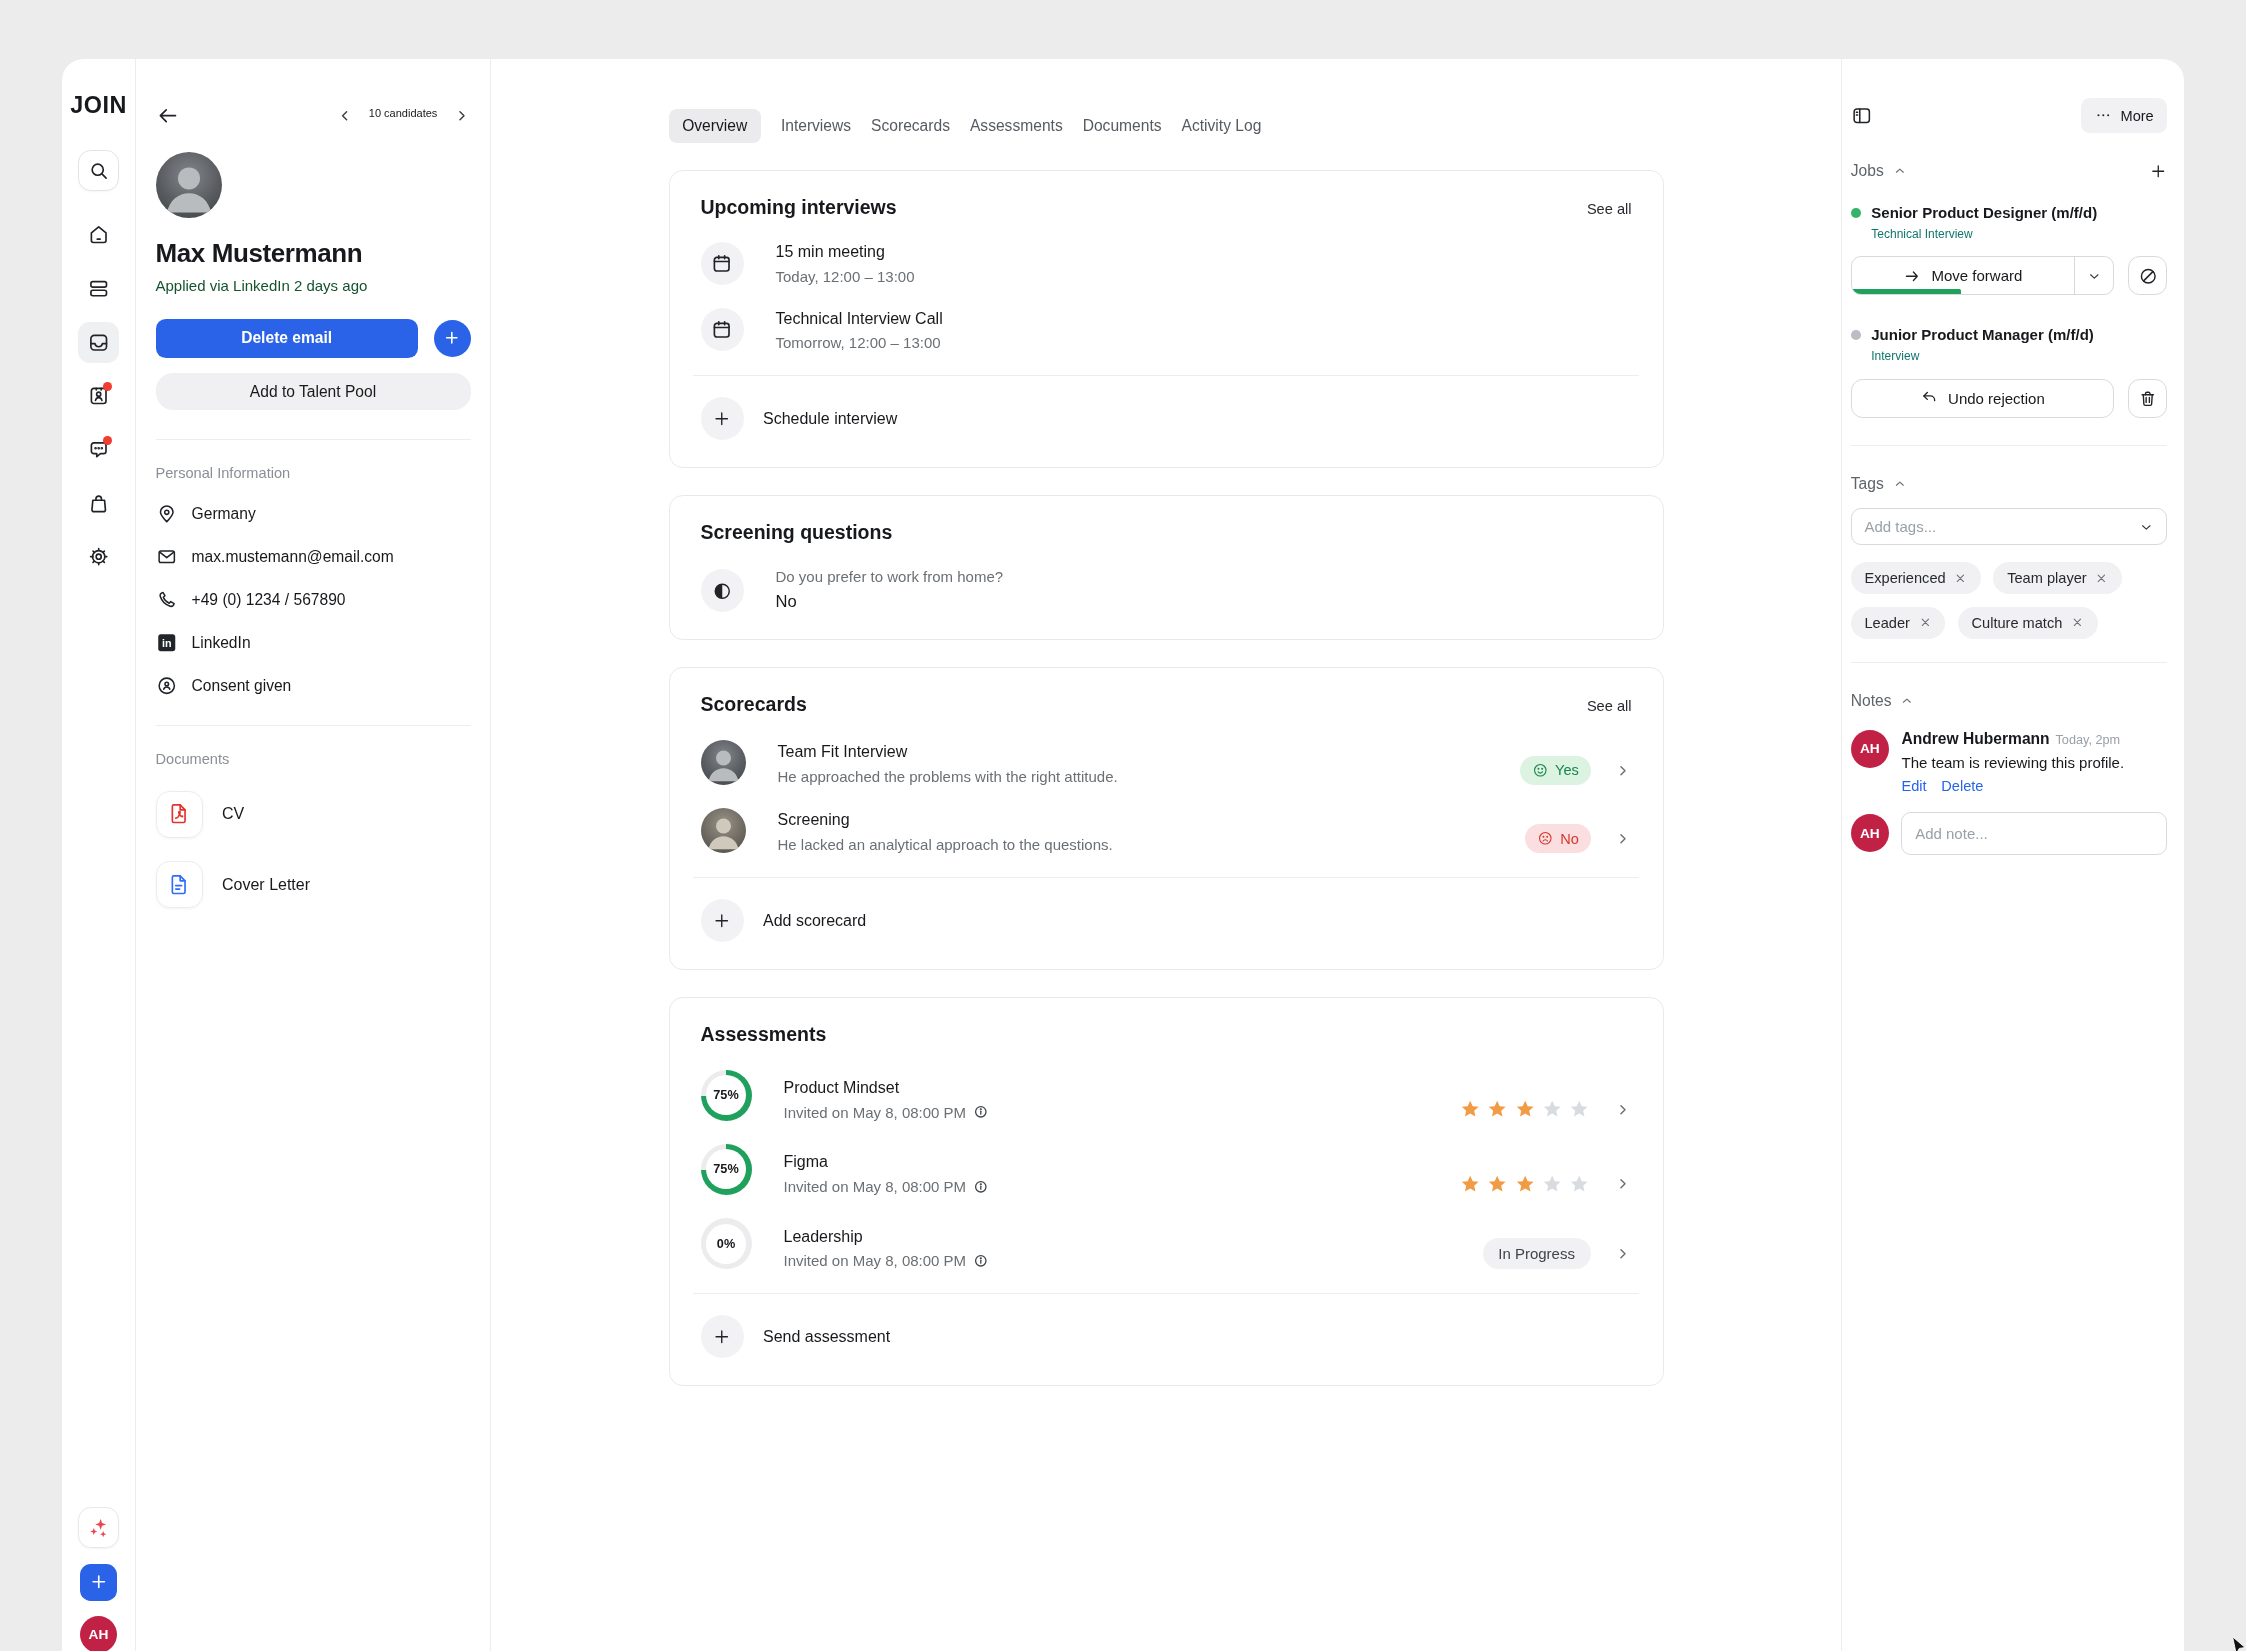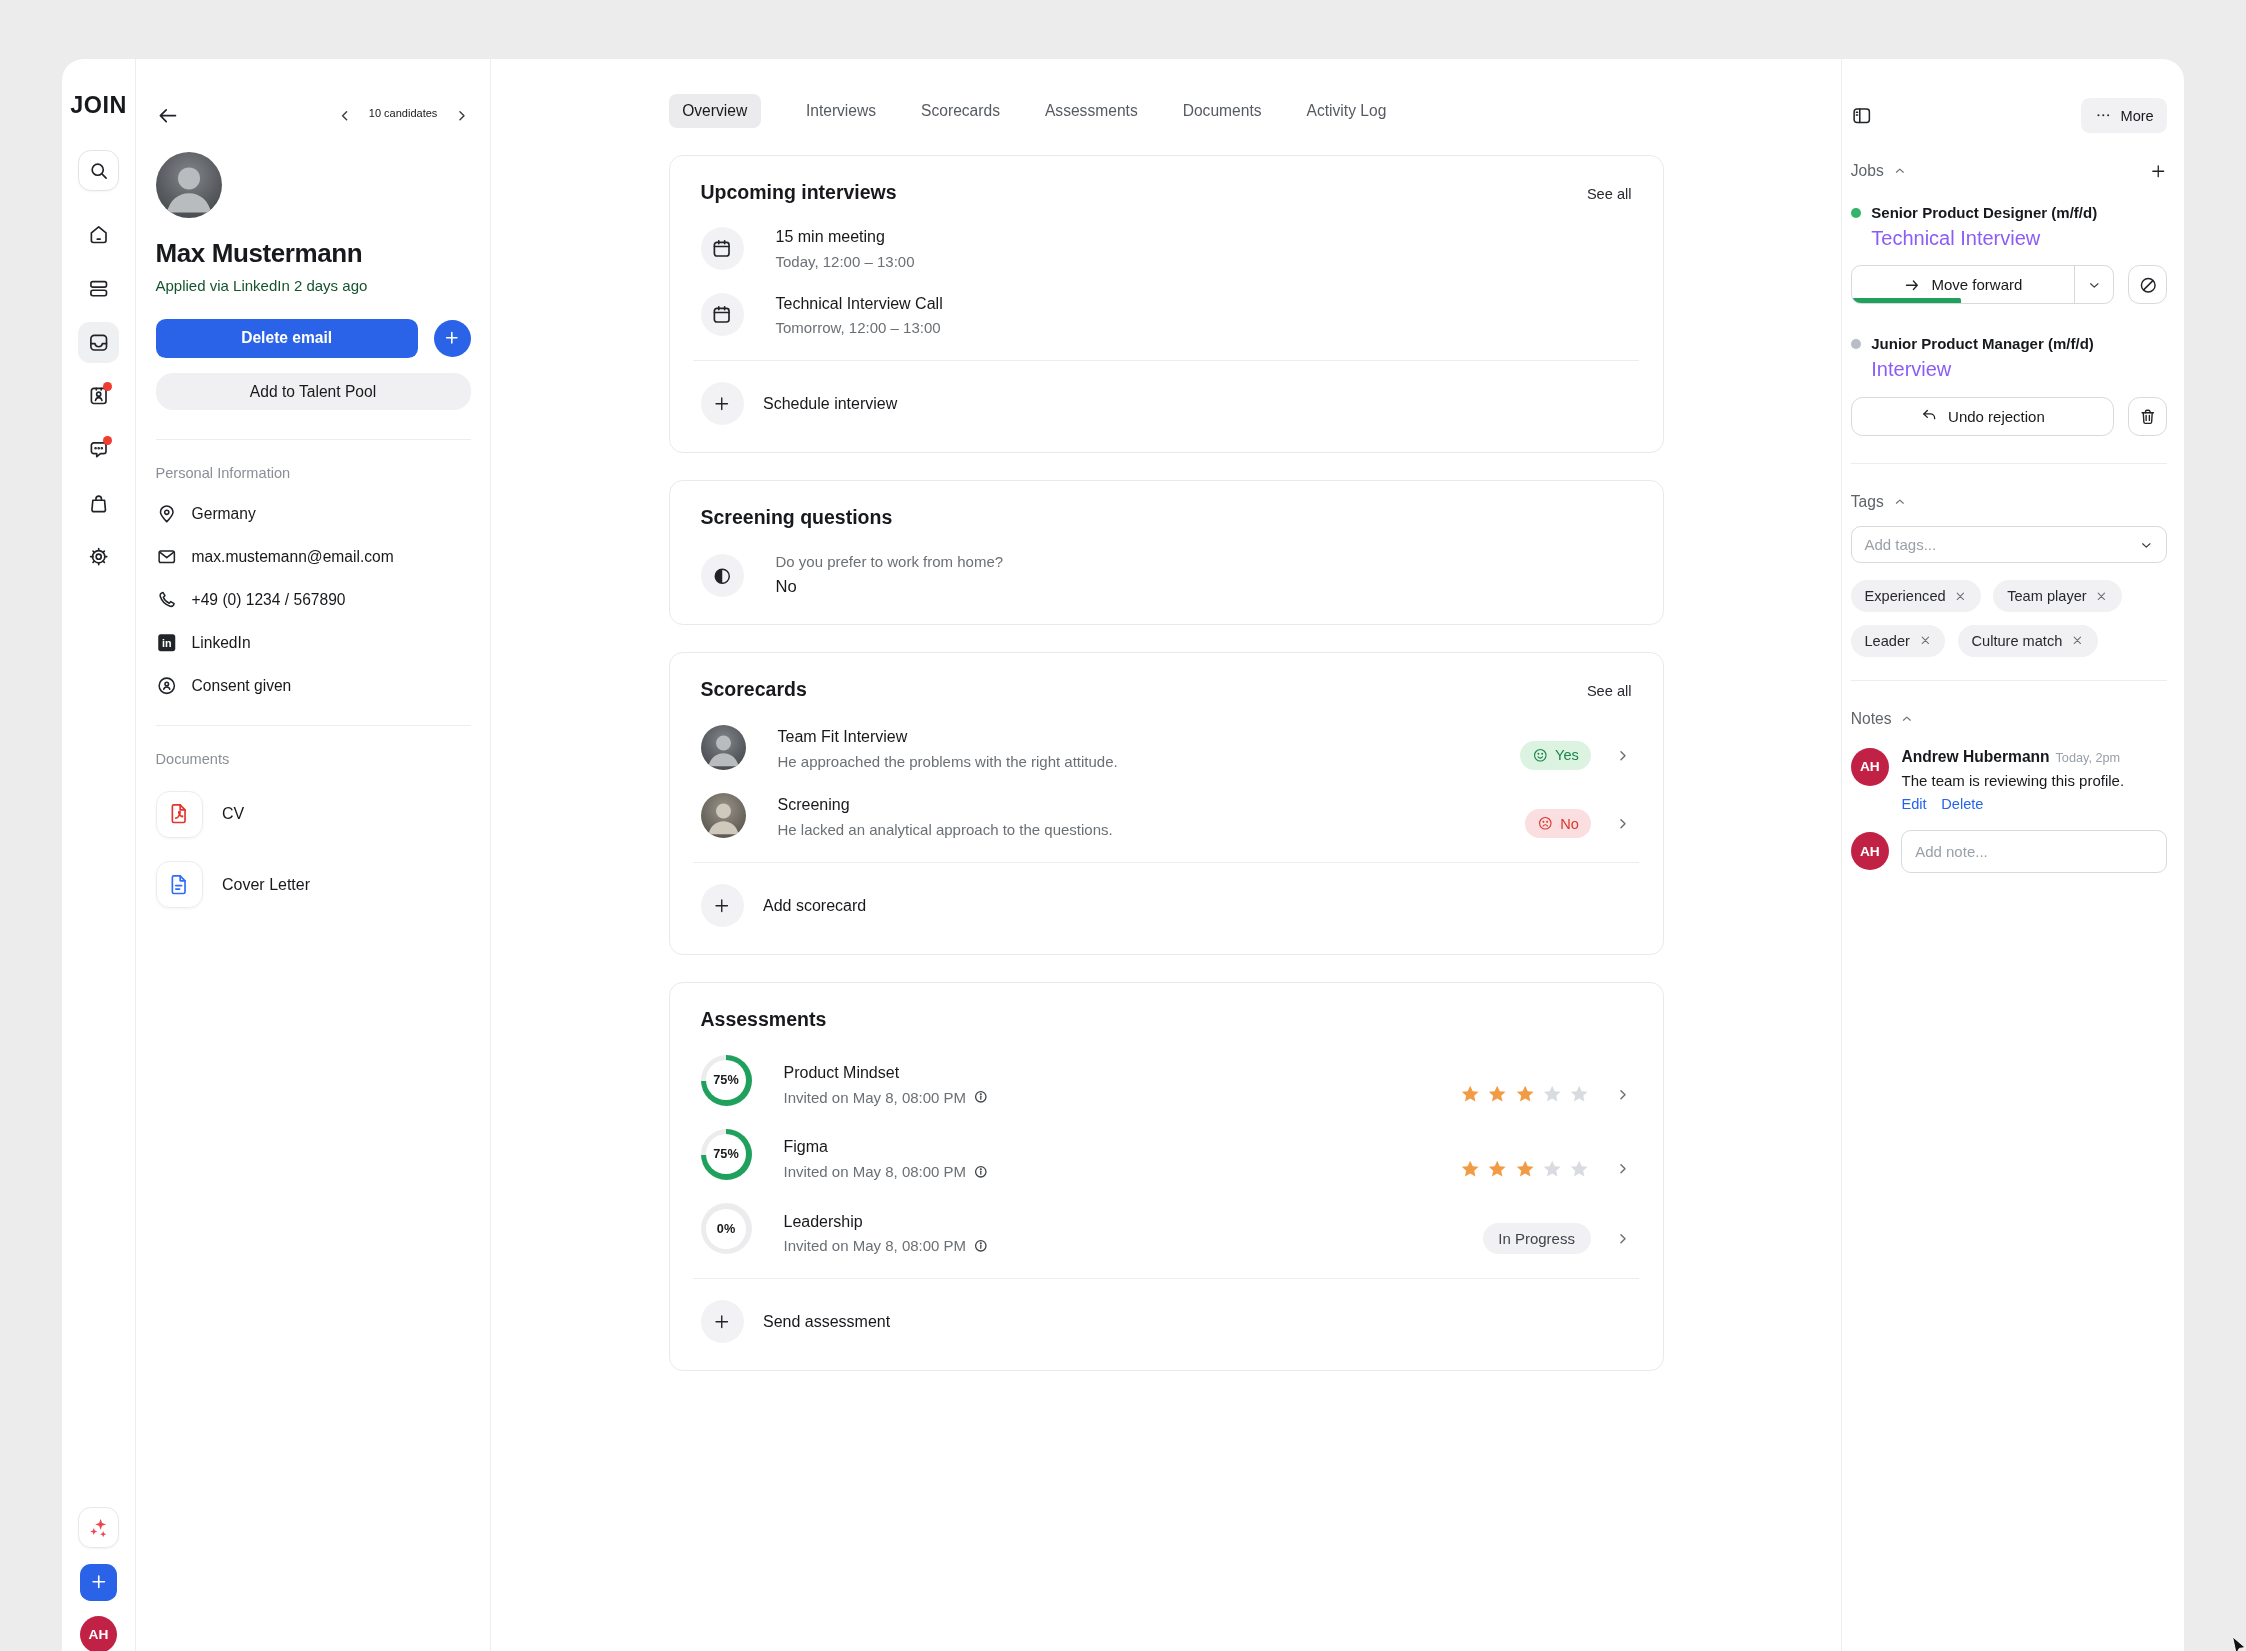--- a/index.html
+++ b/index.html
@@ -40,21 +40,21 @@
   .btn-secondary{margin-top:15.6px;height:37px;background:#f0f0f2;border-radius:17px;display:flex;align-items:center;justify-content:center;font-size:15.6px;font-weight:500}
   .divider{height:1px;background:#ededee;margin-top:29px}
   .sect-label{margin-top:25px;font-size:14.6px;color:#8a8f96}
   .pi-item{margin-top:21.5px;display:flex;align-items:center;gap:14.6px;font-size:15.6px}
   .pi-item .ic{width:21.5px;height:21.5px}
   .doc-row{margin-top:23.4px;display:flex;align-items:center;gap:19.5px;font-size:16px;font-weight:500}
   .doc-box{width:47px;height:47px;border:1px solid #ececee;border-radius:13.7px;display:grid;place-items:center;box-shadow:0 1px 2.9px rgba(0,0,0,.05)}
 
   
   .main{position:absolute;left:429px;top:0;width:1350px;height:100%;overflow:hidden}
-  .tabs{width:995px;margin:35px auto 0;display:flex;align-items:flex-end;gap:45px;font-size:15.6px;color:#565b61}
+  .tabs{width:995px;margin:50px auto 0;display:flex;align-items:flex-end;gap:20px;font-size:15.6px;color:#565b61}
   .tab{padding:7.8px 0;border-radius:7.8px}
   .tab.active{padding:7.8px 13.7px;background:#ebebed;color:#17191c}
   .card{width:995px;margin:27px auto 0;border:1px solid #e9e9eb;border-radius:13.7px;padding:25px 31px 27px;background:#fff}
   .card-head{display:flex;align-items:baseline}
   .card-title{font-size:19.5px;font-weight:700}
   .see-all{margin-left:auto;font-size:14.6px;color:#26292e}
   .circ{width:43px;height:43px;border-radius:50%;background:#f2f2f4;display:grid;place-items:center;flex:none}
   .row{display:flex;align-items:flex-end;gap:32px;margin-top:23.4px}
   .row-title{font-size:16px}
   .row-sub{font-size:15px;color:#6b7075;margin-top:6.8px}
@@ -82,21 +82,21 @@
   .right{position:absolute;left:1779px;top:0;width:343px;height:100%;border-left:1px solid #ededee;padding:0 16.6px 0 8.8px}
   .rp-top{display:flex;align-items:center;margin-top:39px}
   .more-btn{margin-left:auto;height:35px;padding:0 13.7px;background:#f1f1f3;border-radius:8.8px;display:flex;align-items:center;gap:8.8px;font-size:14.6px;font-weight:500}
   .section-h{display:flex;align-items:center;gap:8.8px;color:#5f646a;font-size:15.6px;margin-top:29px}
   .section-h .plus{margin-left:auto}
   .job{margin-top:23.4px}
   .job-head{display:flex;gap:10.7px}
   .job-dot{width:9.8px;height:9.8px;border-radius:50%;margin-top:3.9px;flex:none}
   .job-dot.g{background:#35b36b}.job-dot.x{background:#b9bdc4}
   .job-title{font-size:15px;font-weight:700}
-  .job-stage{font-size:20px;color:#8b5cf6;margin-top:5.9px}
+  .job-stage{font-size:12px;color:#0f766e;margin-top:5.9px}
   .job-actions{display:flex;gap:14.6px;margin-top:15.6px}
   .split{position:relative;display:flex;width:263px;height:39px;border:1px solid #d8d9dd;border-radius:9.8px;overflow:hidden;background:#fff}
   .split-main{flex:1;display:flex;align-items:center;justify-content:center;gap:9.8px;font-size:15px;font-weight:500}
   .split-dd{width:39px;border-left:1px solid #d8d9dd;display:grid;place-items:center}
   .split-bar{position:absolute;left:0;bottom:0;height:4.9px;background:#1fa15d;border-radius:0 2.9px 0 8.8px}
   .icon-btn{width:39px;height:39px;border:1px solid #d8d9dd;border-radius:11.7px;display:grid;place-items:center;background:#fff;flex:none}
   .undo-btn{width:263px;height:39px;border:1px solid #d8d9dd;border-radius:11.7px;display:flex;align-items:center;justify-content:center;gap:9.8px;font-size:15px;font-weight:500;background:#fff}
   .rp-hr{height:1px;background:#ededee;margin-top:27px}
   .tag-input{margin-top:15.6px;height:37px;border:1px solid #d8d9dd;border-radius:9.8px;display:flex;align-items:center;padding:0 12.7px;color:#9aa0a8;font-size:15px}
   .tags-wrap{display:flex;flex-wrap:wrap;gap:12.7px;margin-top:16.6px}

